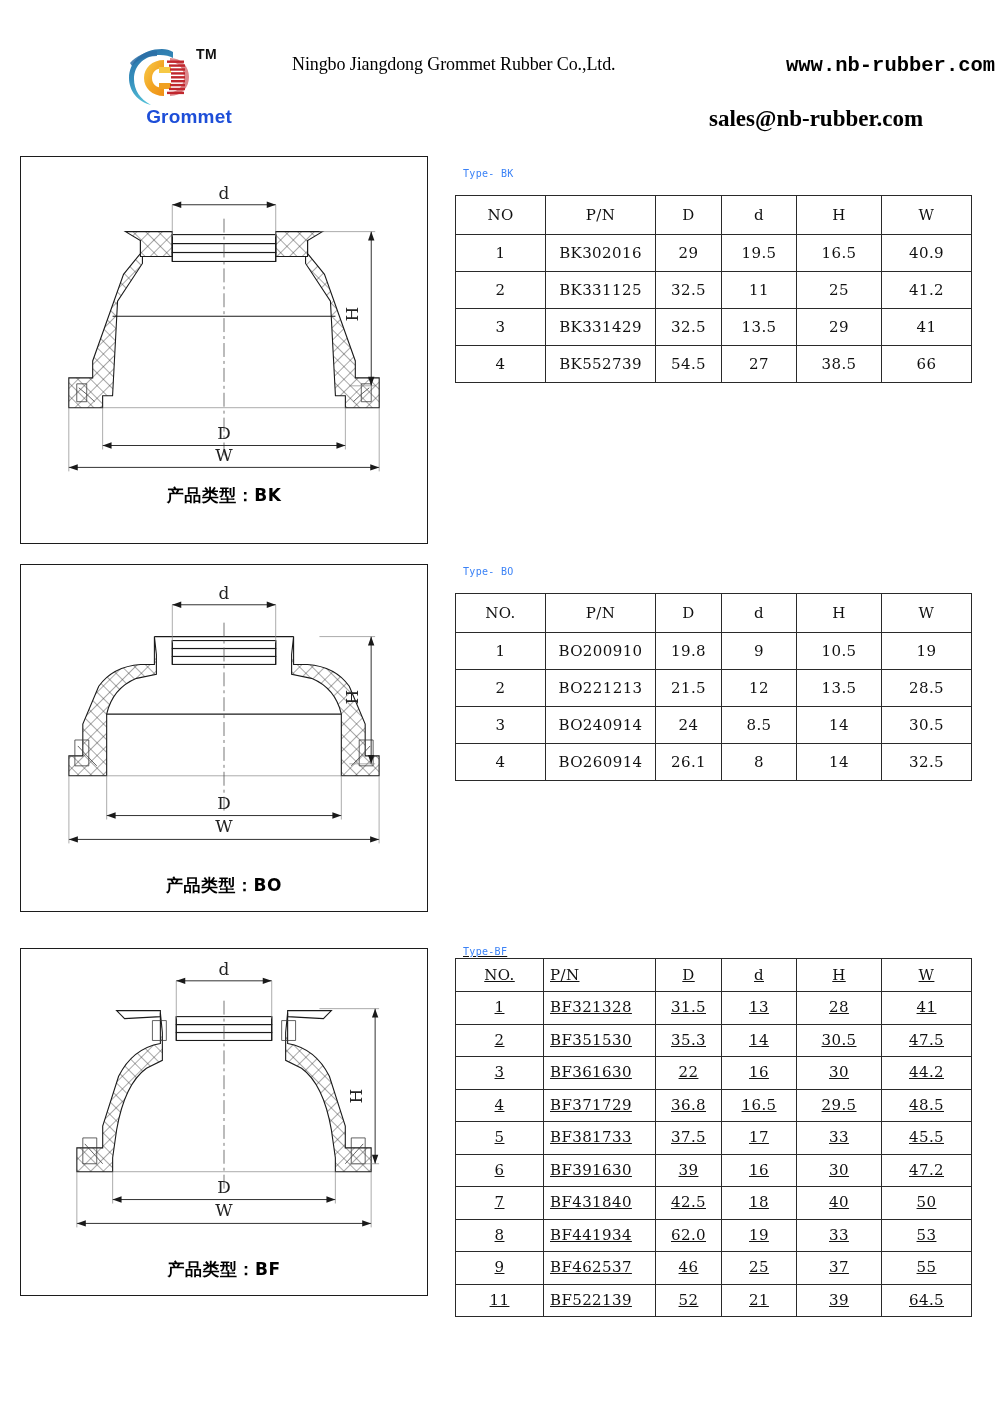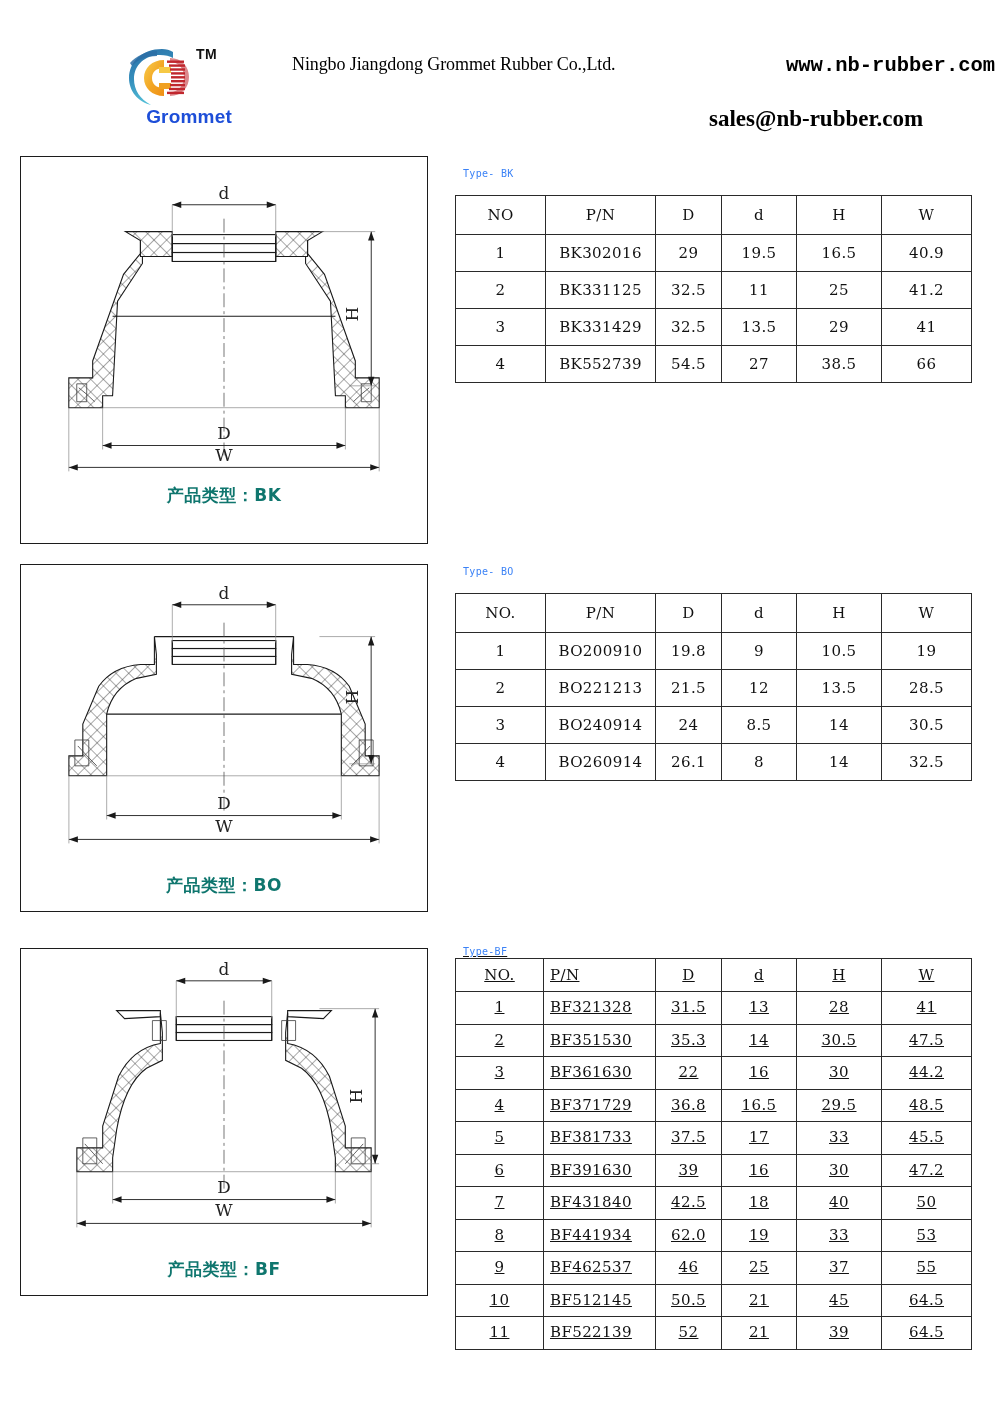--- a/index.html
+++ b/index.html
@@ -100,21 +100,21 @@
   }
   .panel-caption {
     position: absolute;
     left: 0; bottom: 14px;
     width: 100%;
     text-align: center;
     font-family: "DejaVu Sans", "Liberation Sans", sans-serif;
     font-weight: bold;
     font-size: 17px;
     letter-spacing: 0.5px;
-    color: #0f766e;
+    color: #000000;
   }
   #panel-bk .panel-caption { bottom: 36px; }
 
   
   .table-section { position: absolute; }
   #sect-bk { left: 455px; top: 168px; width: 520px; }
   #sect-bo { left: 455px; top: 566px; width: 520px; }
   #sect-bf { left: 455px; top: 946px; width: 520px; text-decoration: underline; }
 
   .type-label {
@@ -624,28 +624,20 @@
       </tr>
       <tr>
         <td>9</td>
         <td class="pn-cell">BF462537</td>
         <td>46</td>
         <td>25</td>
         <td>37</td>
         <td>55</td>
       </tr>
       <tr>
-        <td>10</td>
-        <td class="pn-cell">BF512145</td>
-        <td>50.5</td>
-        <td>21</td>
-        <td>45</td>
-        <td>64.5</td>
-      </tr>
-      <tr>
         <td>11</td>
         <td class="pn-cell">BF522139</td>
         <td>52</td>
         <td>21</td>
         <td>39</td>
         <td>64.5</td>
       </tr>
     </tbody>
   </table>
 </div>

